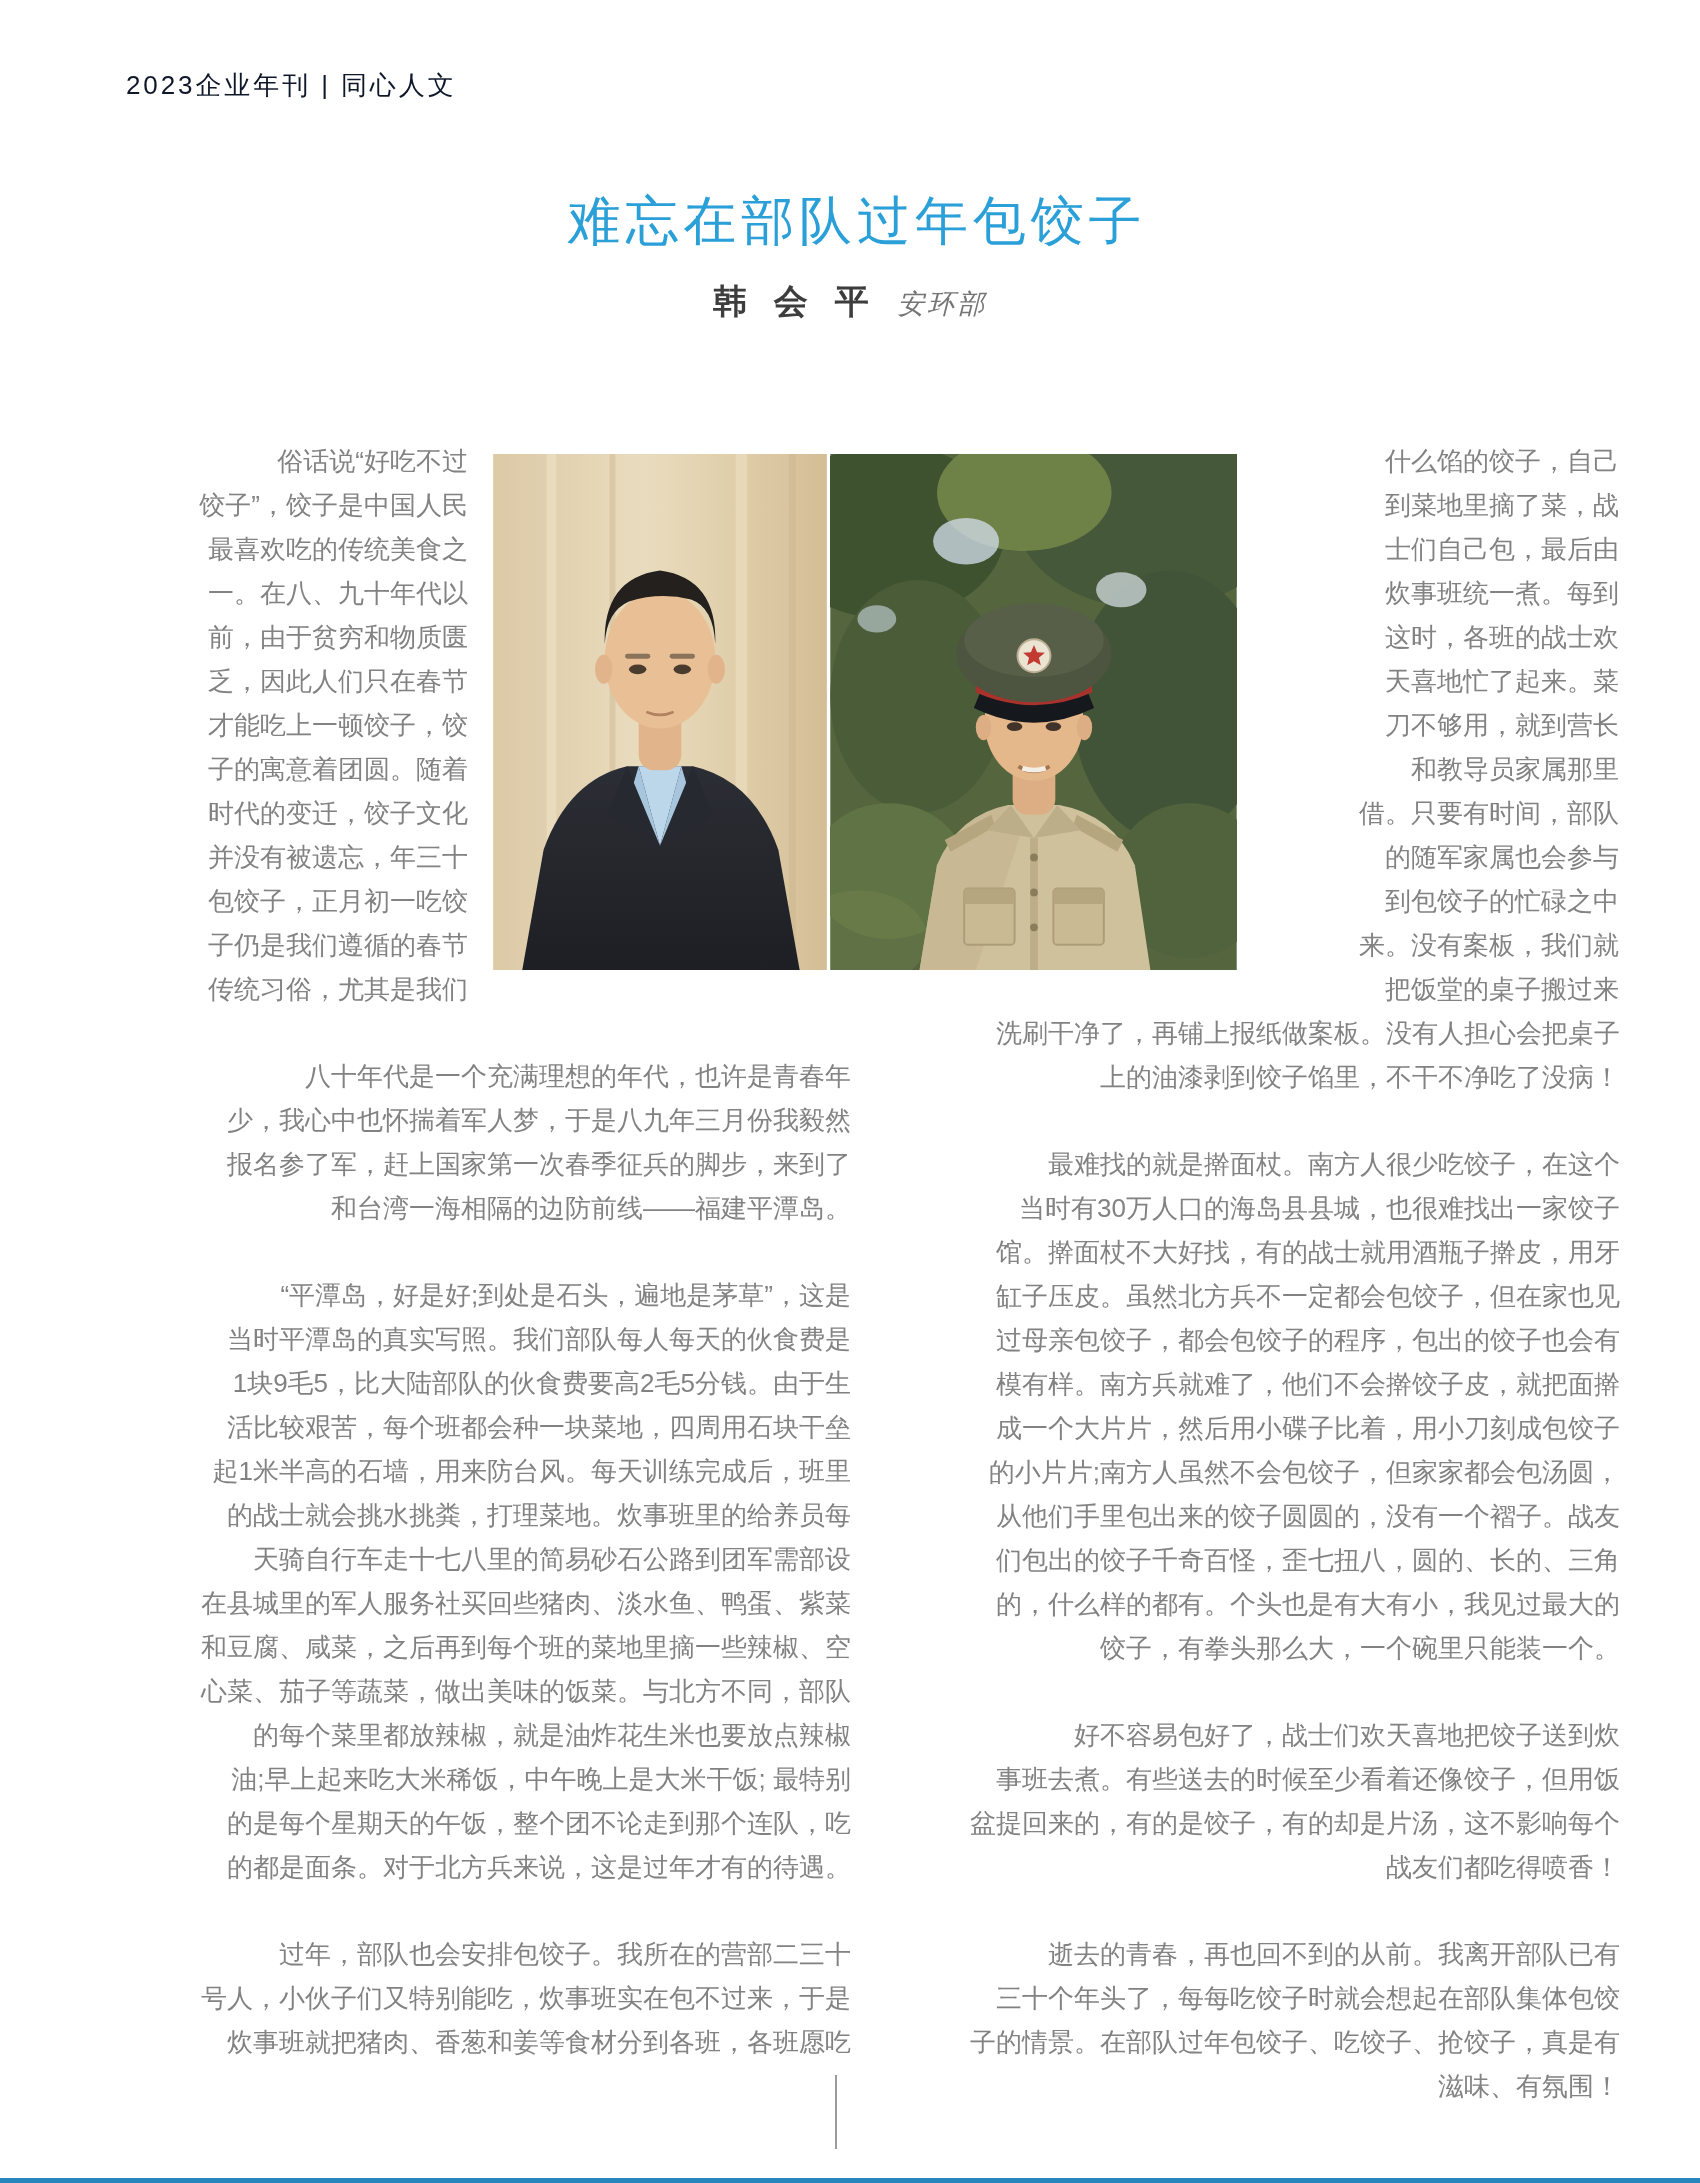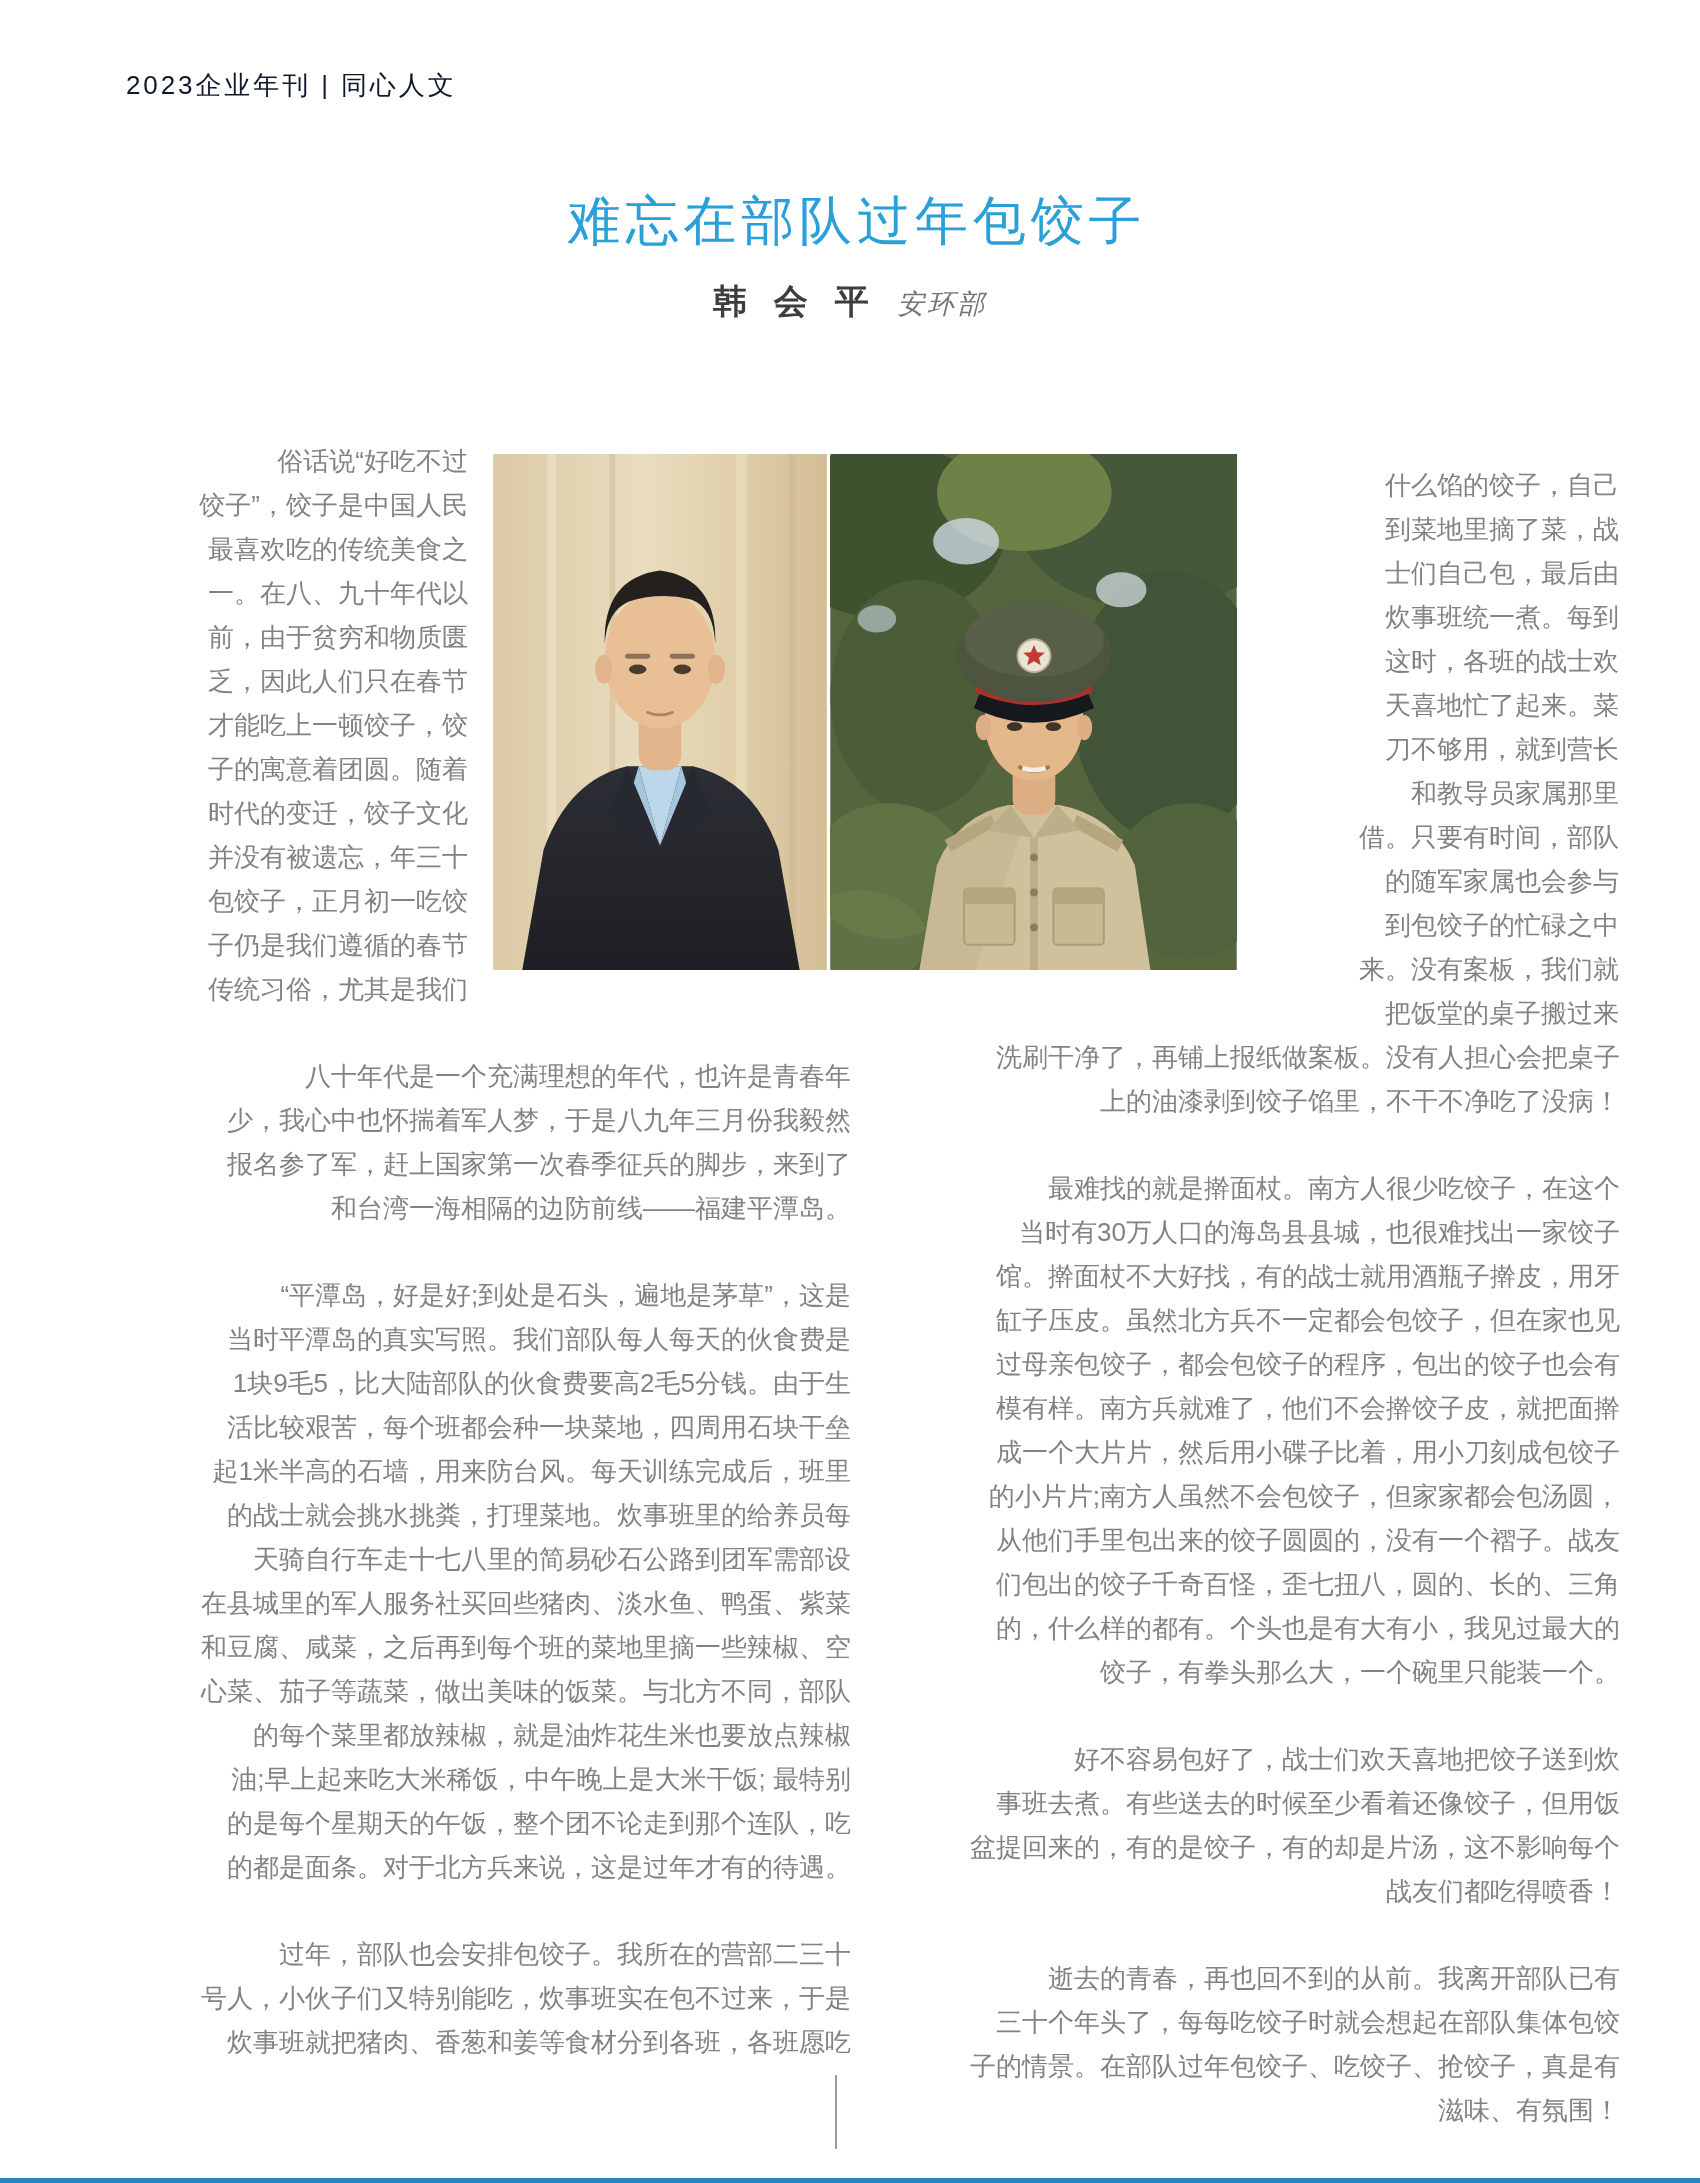--- a/index.html
+++ b/index.html
@@ -18,21 +18,21 @@
   .byline{position:absolute;left:0;top:279px;width:100%;text-align:center;}
   .author{font-size:34px;font-weight:bold;color:#3d3d3d;letter-spacing:8.7px;}
   .dept{font-size:27px;color:#757575;margin-left:15.5px;letter-spacing:2.9px;font-style:italic;}
 
   .body-text{
     font-size:26px;color:#828282;line-height:44px;
     white-space:pre-line;text-align:right;
   }
   .col-left{position:absolute;left:128px;top:439px;width:723px;}
   .narrow-left{width:340px;}
-  .col-right{position:absolute;left:878px;top:439px;width:742px;margin-top:24px;}
+  .col-right{position:absolute;left:878px;top:439px;width:742px;}
   .narrow-right{margin-left:406px;width:335px;}
   .para{margin-top:43px;}
 
   .photo{position:absolute;top:454px;display:block;}
   .photo-1{left:493px;}
   .photo-2{left:830px;}
 
   .divider{position:absolute;left:835px;top:2075px;width:1.9px;height:74px;background:#9b9b9b;}
   .footer-bar{position:absolute;left:0;top:2178px;width:1700px;height:5.8px;background:#2886bd;}
 </style>

